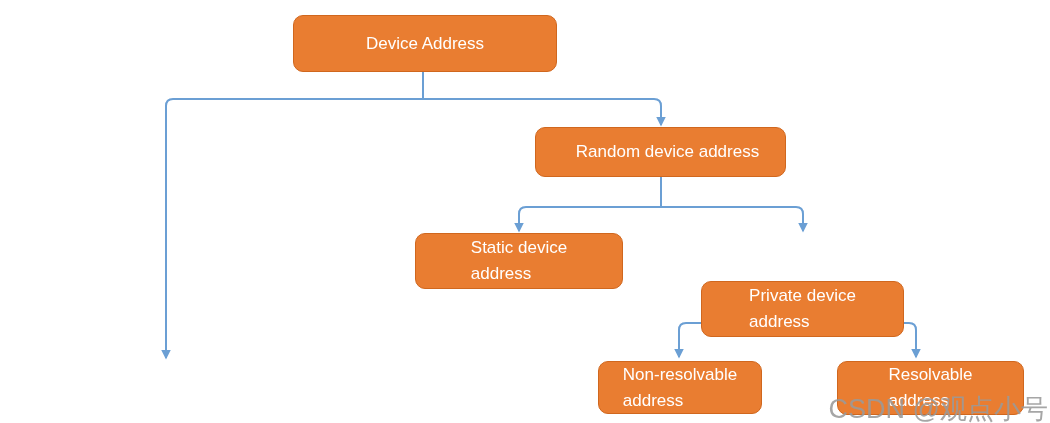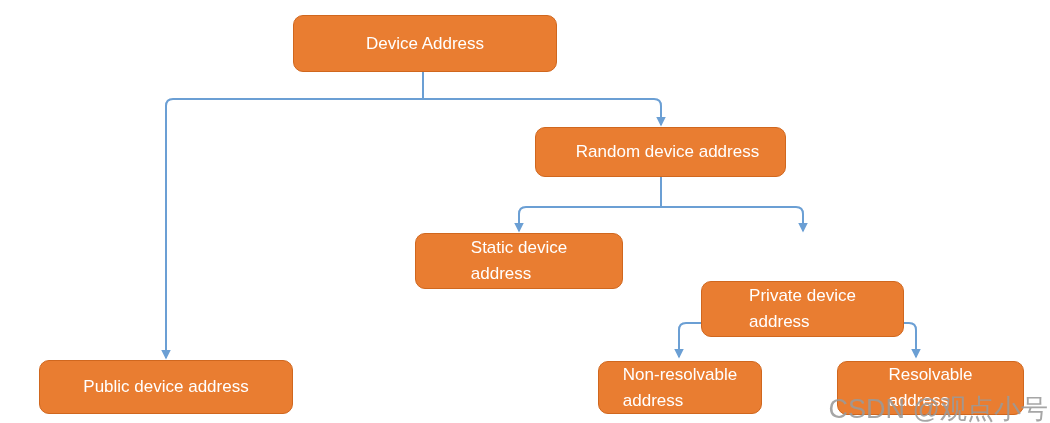--- a/index.html
+++ b/index.html
@@ -96,23 +96,20 @@
   <div class="node n-static">
     <span class="label">Static device
 address</span>
   </div>
 
   <div class="node n-private">
     <span class="label">Private device
 address</span>
   </div>
 
-  <div class="node n-public">
-    <span class="label">Public device address</span>
-  </div>
 
   <div class="node n-nonres">
     <span class="label">Non-resolvable
 address</span>
   </div>
 
   <div class="node n-resolv">
     <span class="label">Resolvable
 address</span>
   </div>

